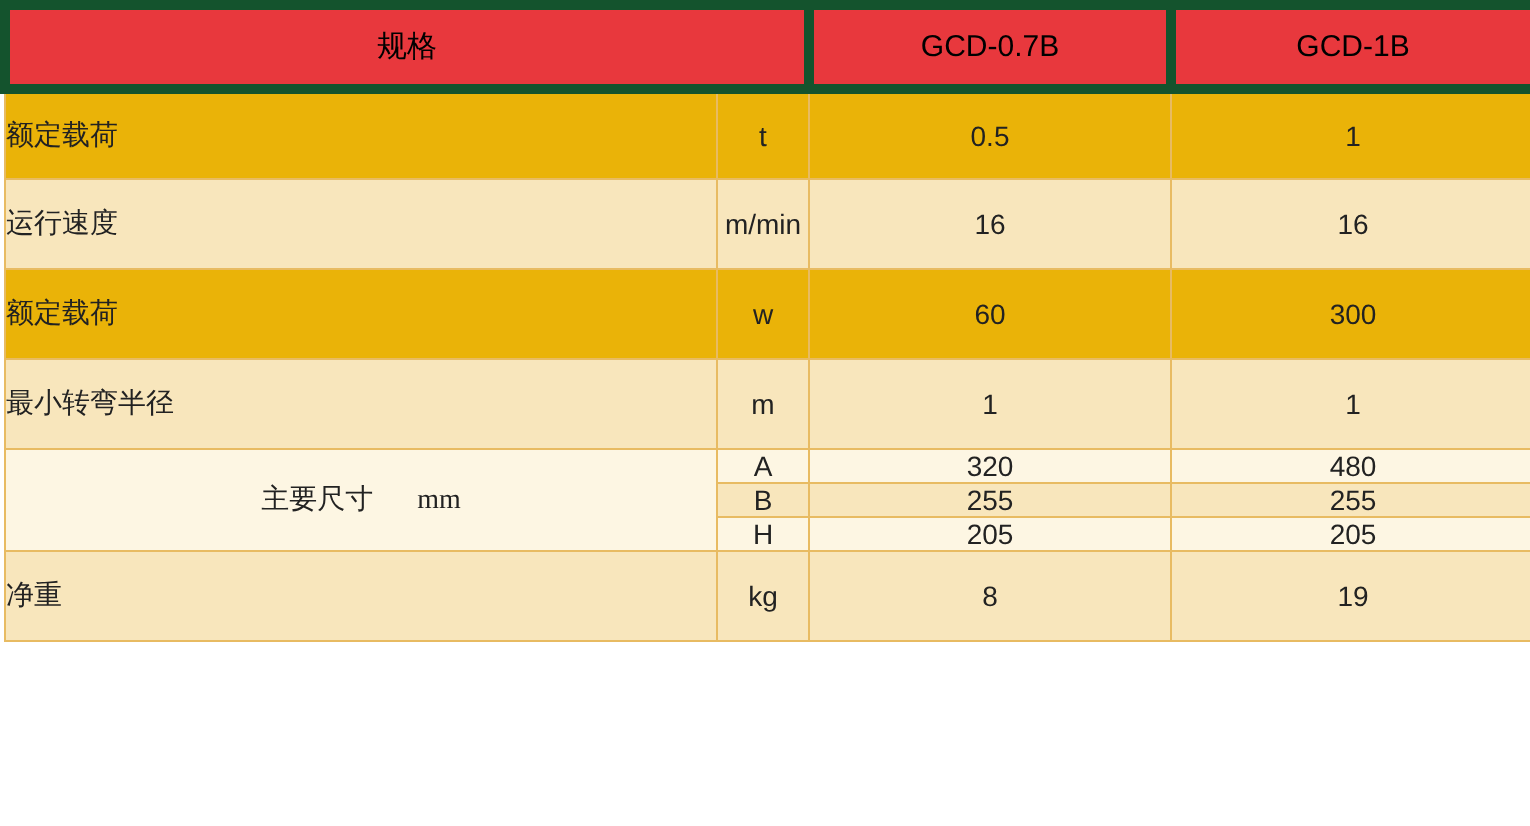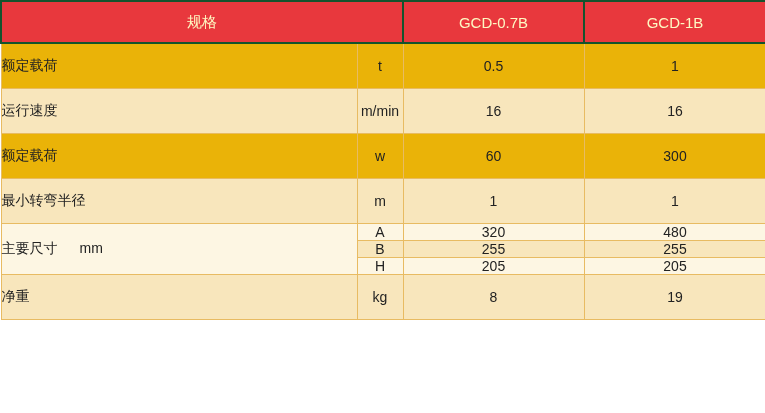--- a/index.html
+++ b/index.html
@@ -28,25 +28,25 @@
   }
   
   col.c-name  { width: 356px; }
   col.c-unit  { width:  46px; }
   col.c-v1    { width: 181px; }
   col.c-v2    { width: 182px; }
 
   
   tr.header th {
     background: #e8383d;
-    color: #fef9c3;
+    color: #000000;
     height: 42px;
     font-size: 15px;
     text-align: center;
-    border: 2px solid #14532d;
+    border: 5px solid #14532d;
   }
 
   
   .row-light td { background: #eab308; }
   .row-dark  td { background: #f8e6bc; }
 
   td.name {
     text-align: left;
     padding-left: 10px;
     height: 45px;
@@ -54,22 +54,23 @@
   }
   td.unit {
     text-align: center;
     vertical-align: middle;
   }
   td.val {
     text-align: center;
     vertical-align: middle;
   }
   td.merged-name {
-    text-align: left;
+    text-align: center;
     vertical-align: middle;
+    font-family: Liberation Serif, serif;
   }
   .dim-gap {
     display: inline-block;
     width: 22px;
   }
   td.sub-light { background: #fdf6e3; }
   td.sub-dark  { background: #f8e6bc; }
 </style>
 </head>
 <body>

